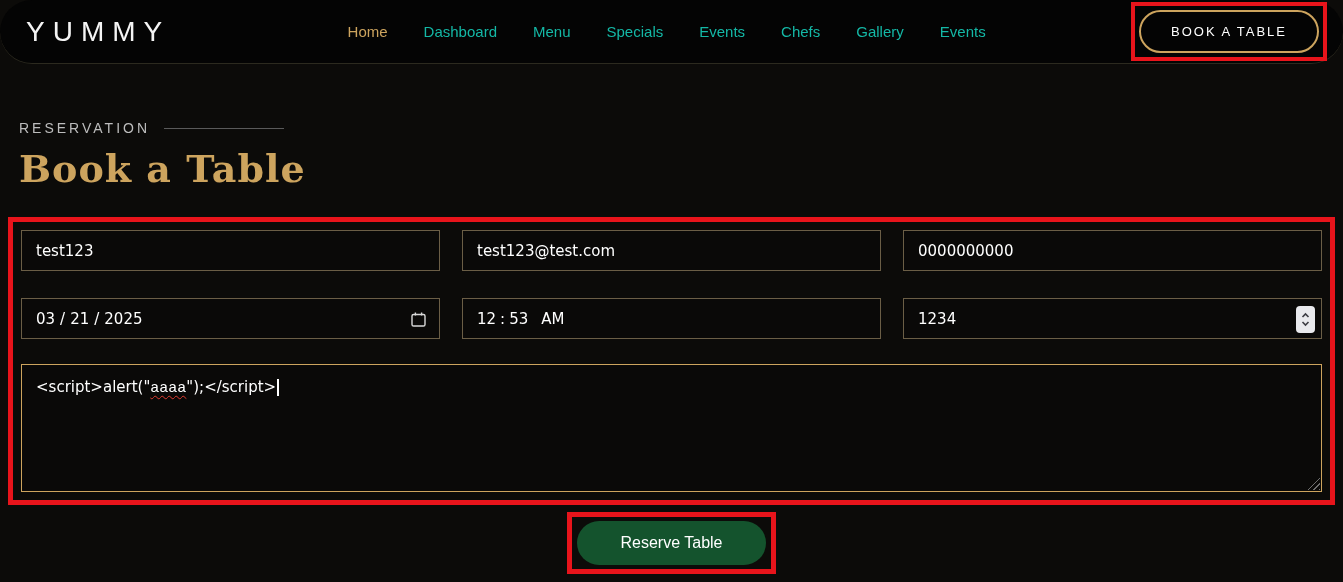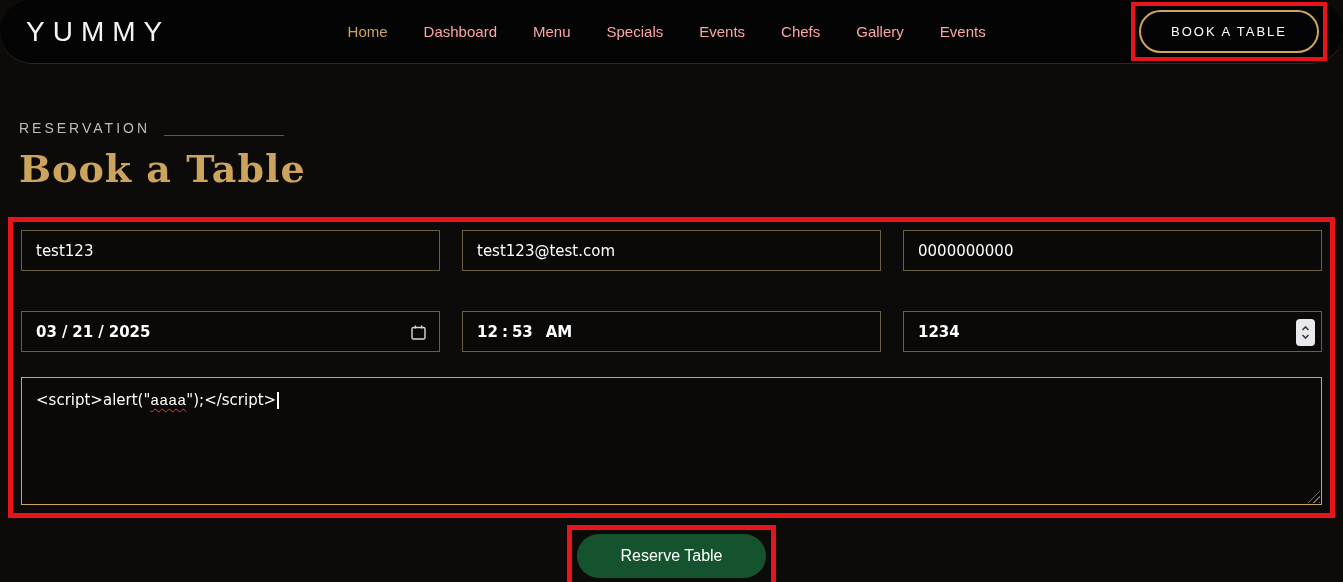--- a/index.html
+++ b/index.html
@@ -24,21 +24,21 @@
   .logo {
     font-size:28px;
     font-weight:400;
     letter-spacing:8px;
     color:#f4f4f4;
     white-space:nowrap;
   }
   nav { margin:0 auto; }
   nav ul { display:flex; list-style:none; gap:36px; align-items:center; }
   nav li a {
-    color:#fca5a5;
+    color:#14b8a6;
     text-decoration:none;
     font-size:15px;
     cursor:pointer;
   }
   nav li a.active { color:#cda45e;margin-left:32px; }
 
   .annot { border:4px solid #e8141b; }
   .cta-annot { padding:4px; margin-right:6px; background:transparent; }
   .cta-btn {
     display:inline-block;
@@ -50,41 +50,41 @@
     letter-spacing:2px;
     padding:12px 30px;
     font-family:"Liberation Sans", sans-serif;
     cursor:pointer;
     white-space:nowrap;
   }
 
   
   main { padding:0 8px; }
   .section-head { margin:56px 0 0 11px; }
-  .eyebrow-row { display:flex; align-items:flex-end; }
+  .eyebrow-row { display:flex; align-items:center; }
   .eyebrow {
     font-size:14px;
     letter-spacing:3px;
     color:#bdbdbd;
     text-transform:uppercase;
   }
   .eyebrow-line { width:120px; height:1px; background:#5a5a5a; margin-left:14px; }
   h2.page-title {
     margin-top:10px;
     font-family:"DejaVu Serif", serif;
     font-weight:700;
     font-size:38px;
     color:#cda45e;
     letter-spacing:1px;
   }
 
   
   .form-annot { border-width:5px; margin-top:26px; padding:8px; }
   .form-row { display:flex; gap:22px; }
-  .form-row + .form-row { margin-top:40px;font-weight:bold; }
+  .form-row + .form-row { margin-top:27px; }
   .field {
     flex:1;
     height:41px;
     background:#0a0908;
     border:1px solid #6b5e46;
     color:#ffffff;
     font-size:15px;
     font-family:"DejaVu Sans", sans-serif;
     padding:0 14px;
     display:flex;

